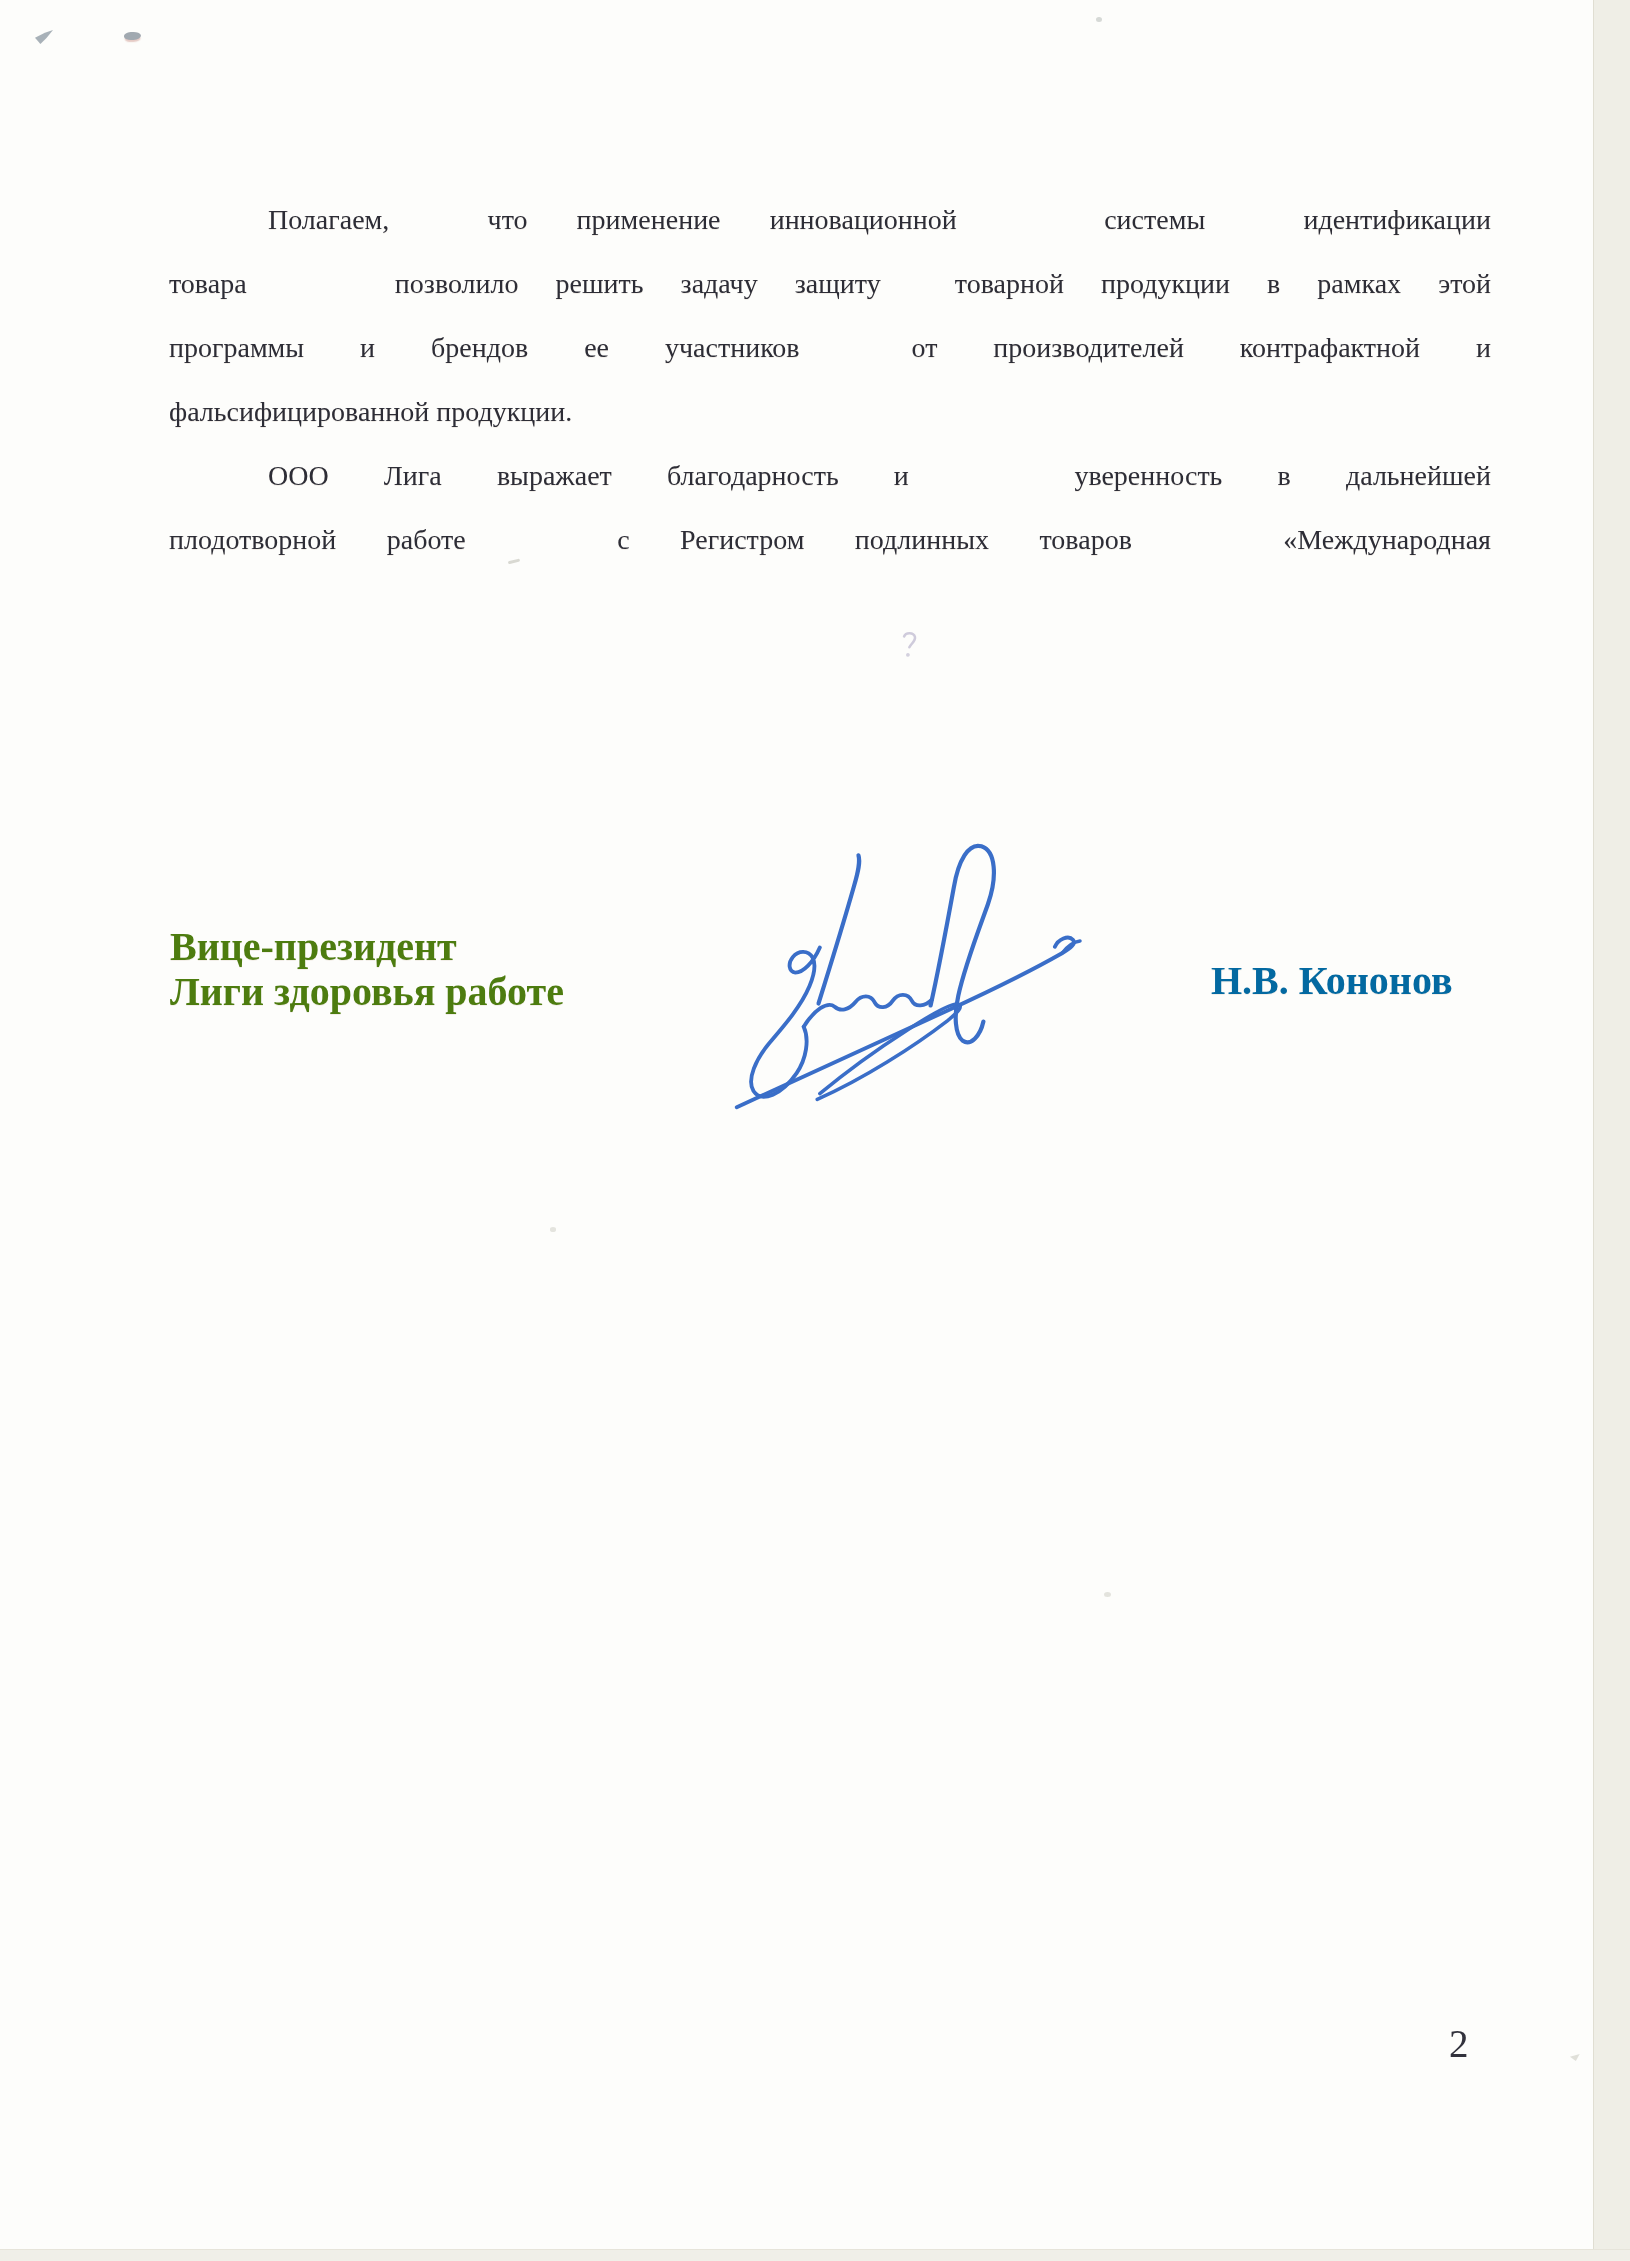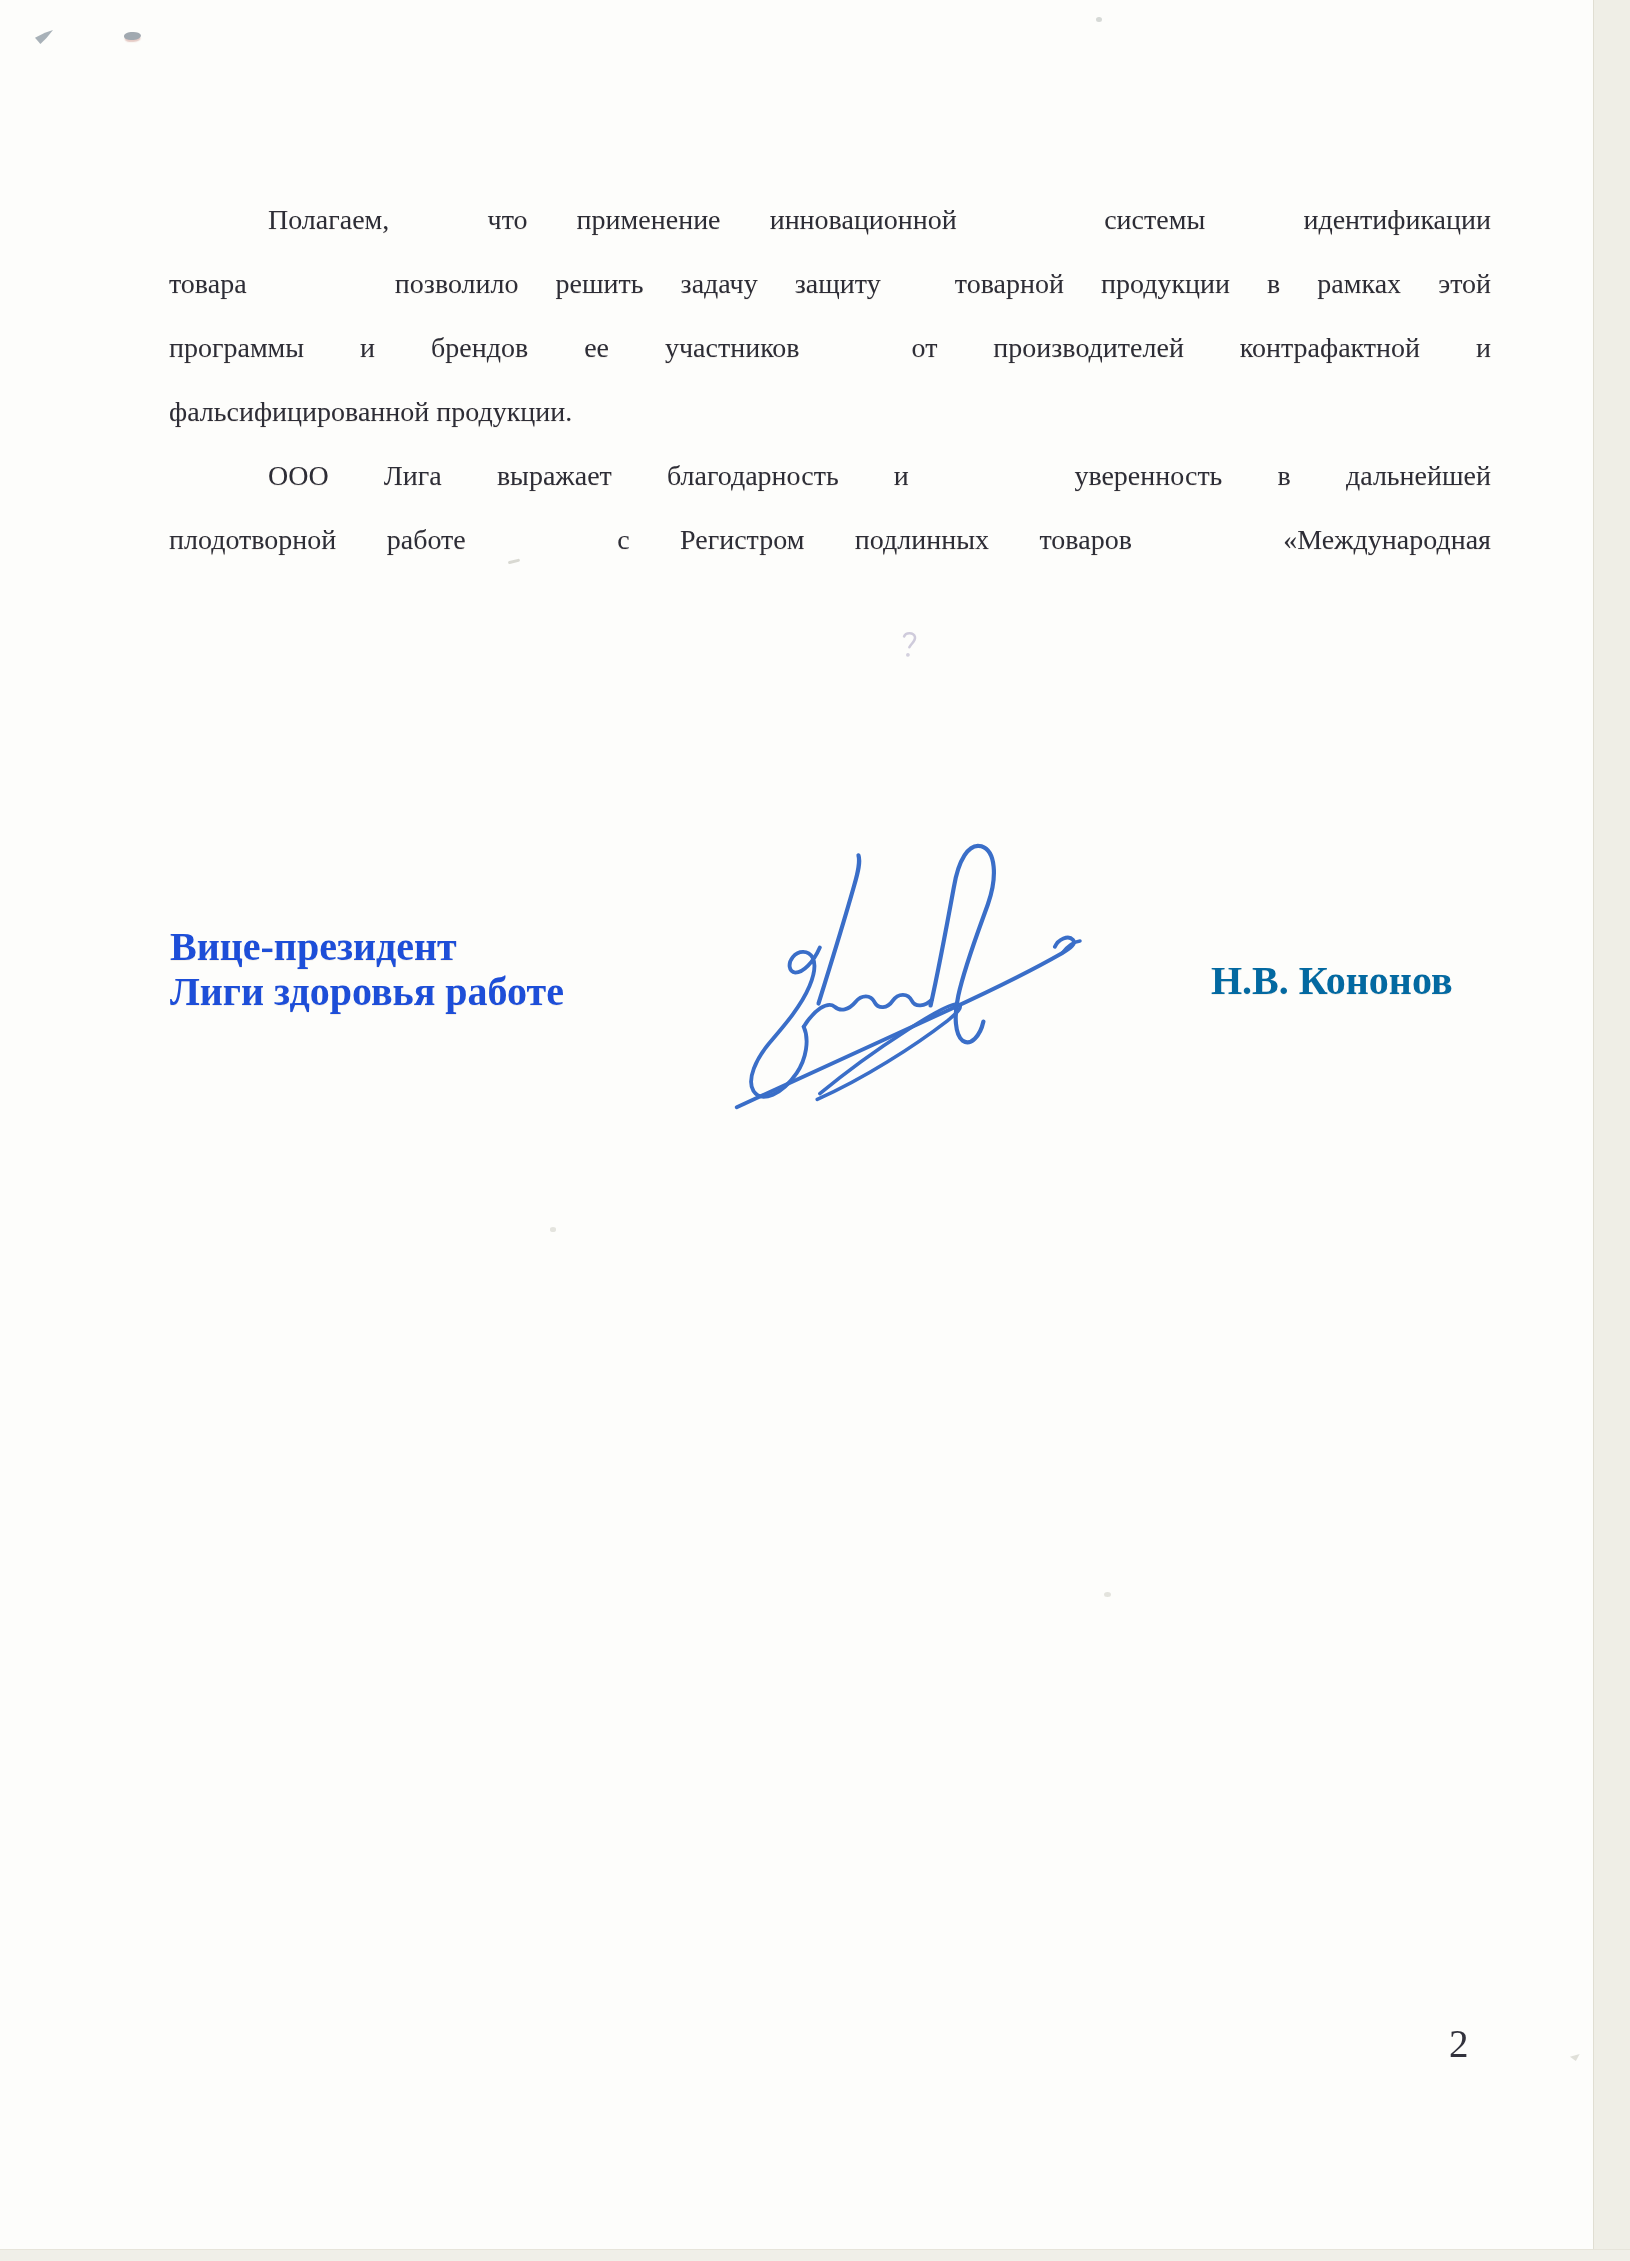--- a/index.html
+++ b/index.html
@@ -48,21 +48,21 @@
   .line.indent { text-indent: 99px; }
   .line.last { text-align-last: left; }
 
   
   .signoff {
     position: absolute;
     left: 170px; top: 924px;
     font-weight: bold;
     font-size: 40px;
     line-height: 45px;
-    color: #1d4ed8;
+    color: #4d7c0f;
     text-shadow: 0 1.3px 0.6px rgba(150,110,70,0.10);
   }
   .signer-name {
     position: absolute;
     left: 1211px; top: 958px;
     font-weight: bold;
     font-size: 40px;
     line-height: 45px;
     color: #0369a1;
     text-shadow: 0 1.3px 0.6px rgba(150,110,70,0.10);

